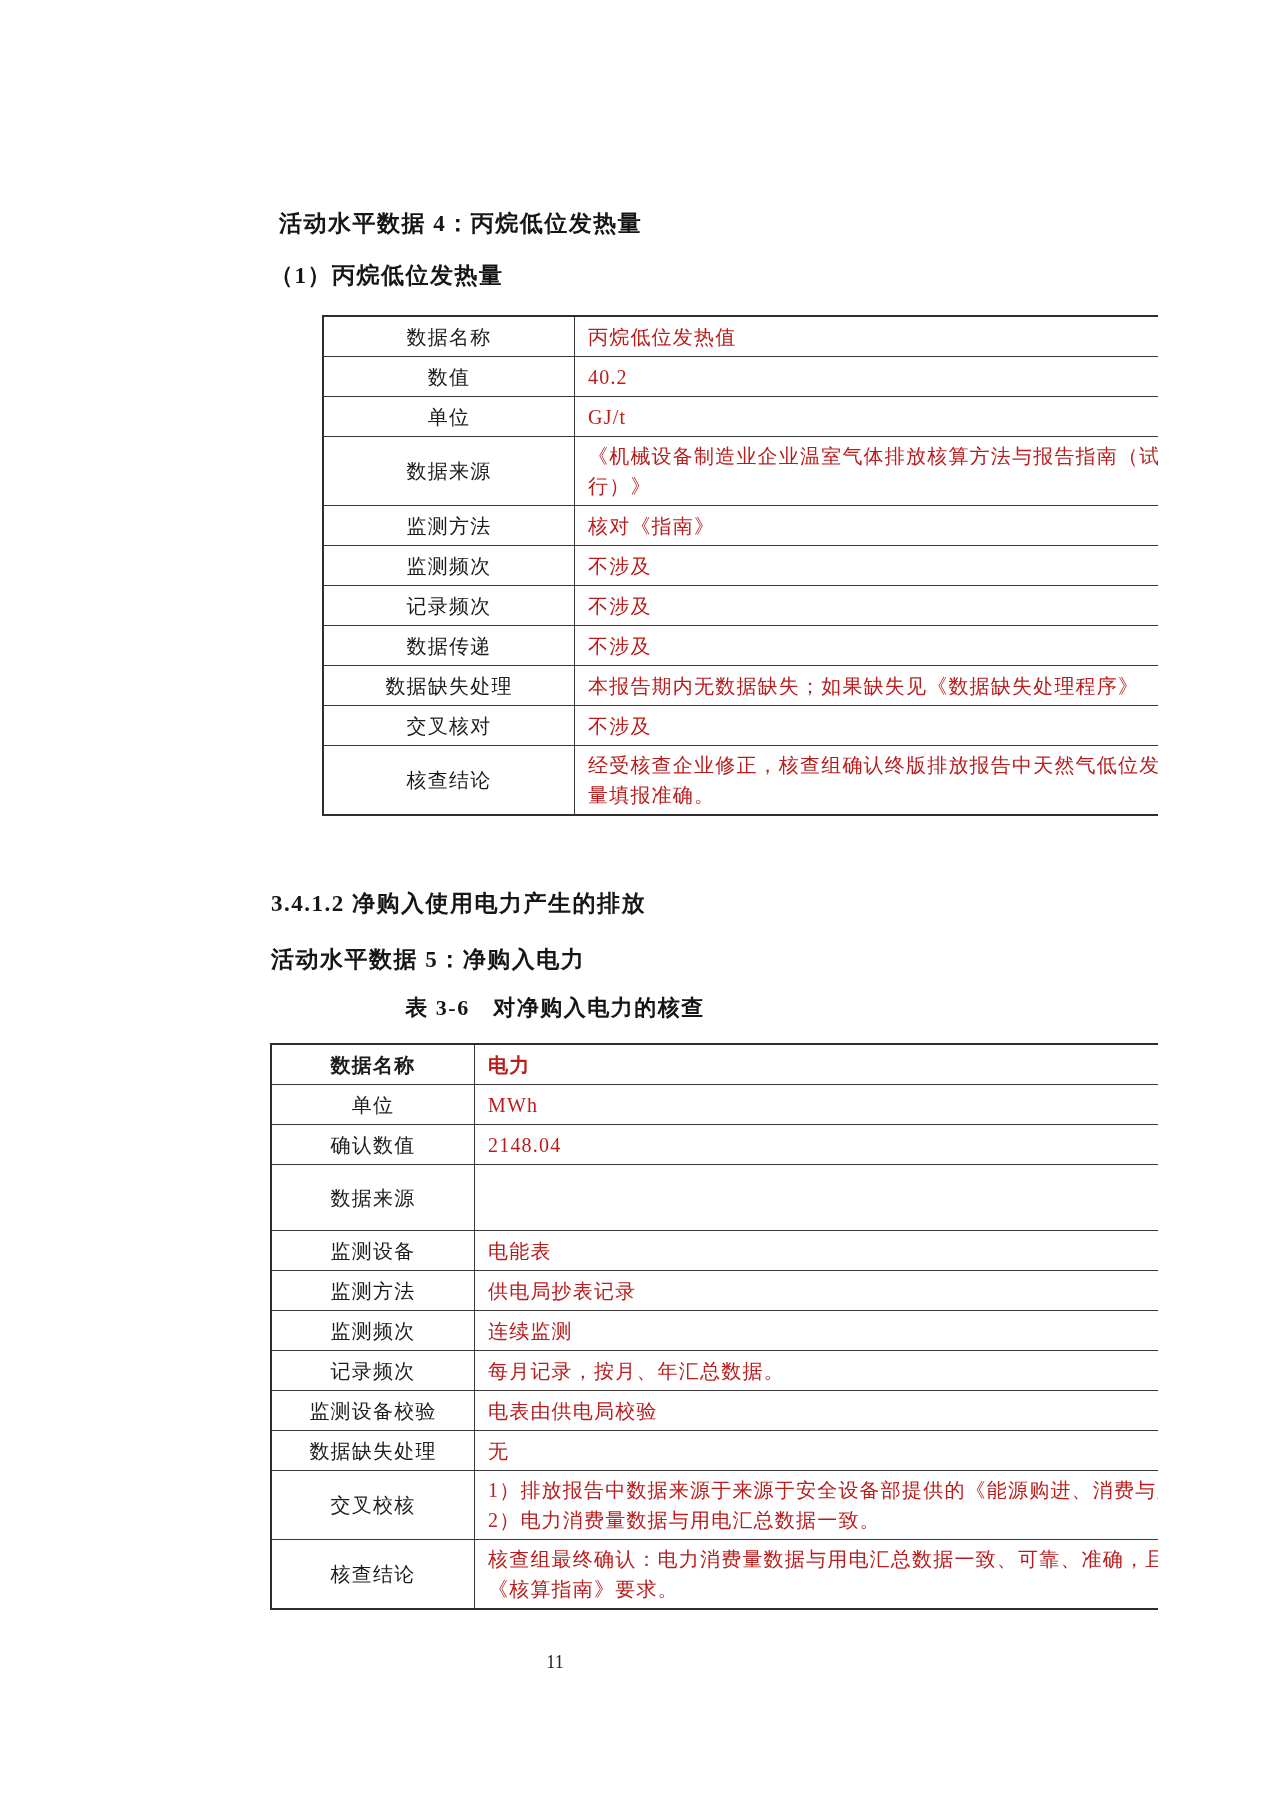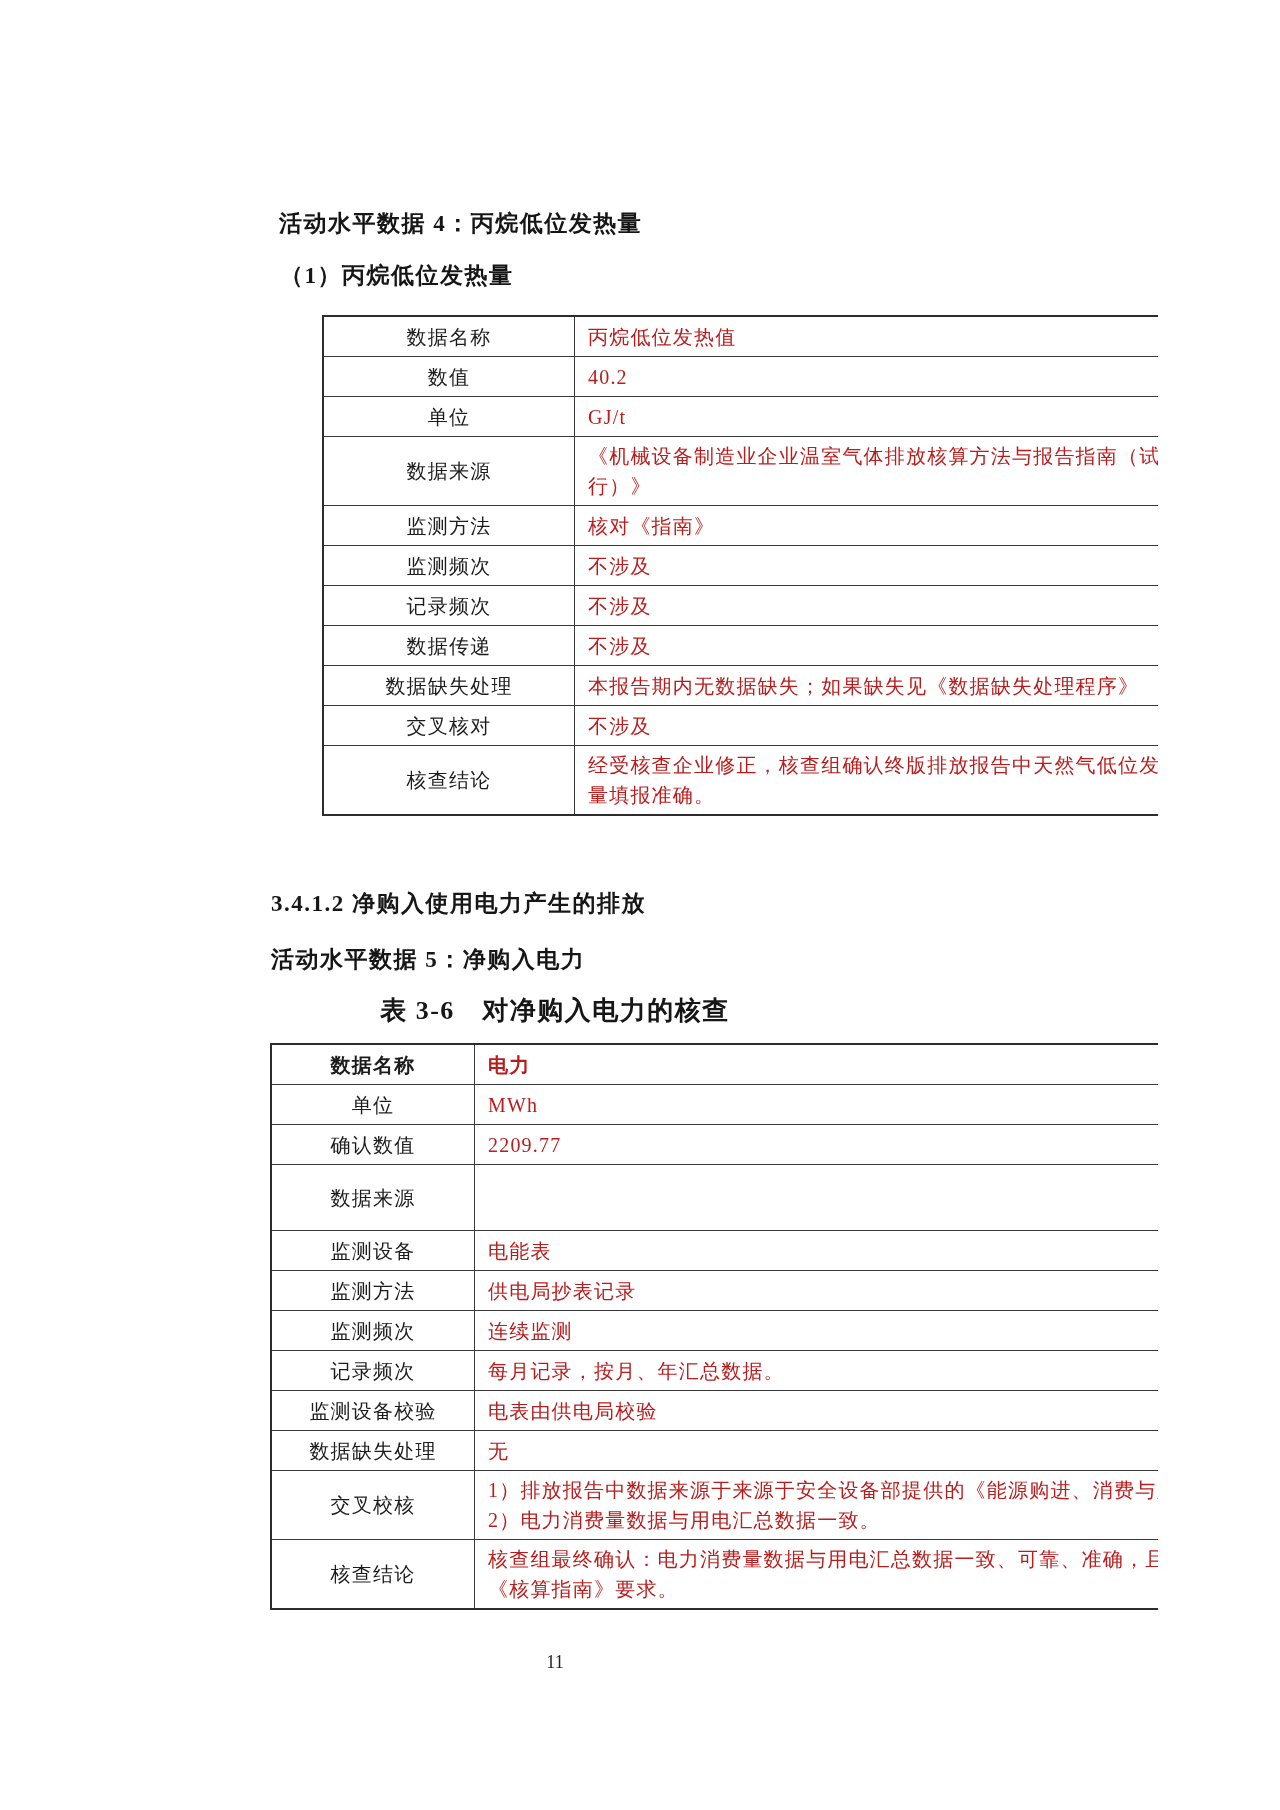--- a/index.html
+++ b/index.html
@@ -15,29 +15,29 @@
   .heading {
     position:absolute;
     font-weight:bold;
     font-size:23px;
     line-height:32px;
     letter-spacing:1.5px;
     color:#161616;
     white-space:pre;
   }
   .h1 { top:208px; left:157px; }
-  .h2 { top:260px; left:158px; }
+  .h2 { top:260px; left:148px; }
   .h3 { top:888px; left:149px; }
   .h4 { top:944px; left:149px; }
   .caption {
     position:absolute;
     top:993px; left:0; right:170px;
     text-align:center;
     font-weight:bold;
-    font-size:26px;
+    font-size:22px;
     letter-spacing:1.5px;
     color:#161616;
     white-space:pre;
   }
   .vtable {
     position:absolute;
     border:2px solid #2d2d2d;
     box-sizing:border-box;
     background:#fff;
     font-size:20px;
@@ -145,21 +145,21 @@
       <div class="vrow">
         <div class="vlabel">数据名称</div>
         <div class="vvalue">电力</div>
       </div>
       <div class="vrow">
         <div class="vlabel">单位</div>
         <div class="vvalue">MWh</div>
       </div>
       <div class="vrow">
         <div class="vlabel">确认数值</div>
-        <div class="vvalue">2209.77</div>
+        <div class="vvalue">2148.04</div>
       </div>
       <div class="vrow">
         <div class="vlabel">数据来源</div>
       </div>
       <div class="vrow">
         <div class="vlabel">监测设备</div>
         <div class="vvalue">电能表</div>
       </div>
       <div class="vrow">
         <div class="vlabel">监测方法</div>

